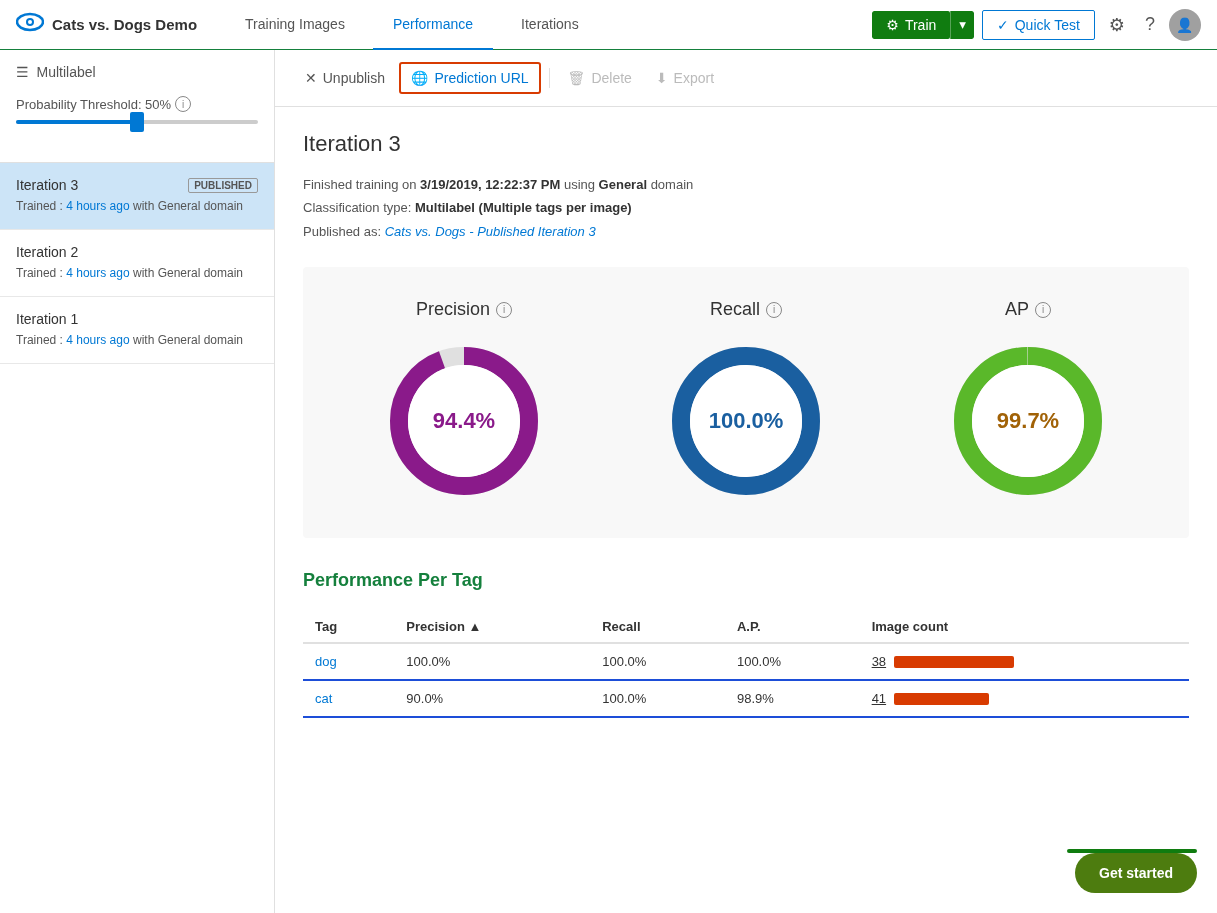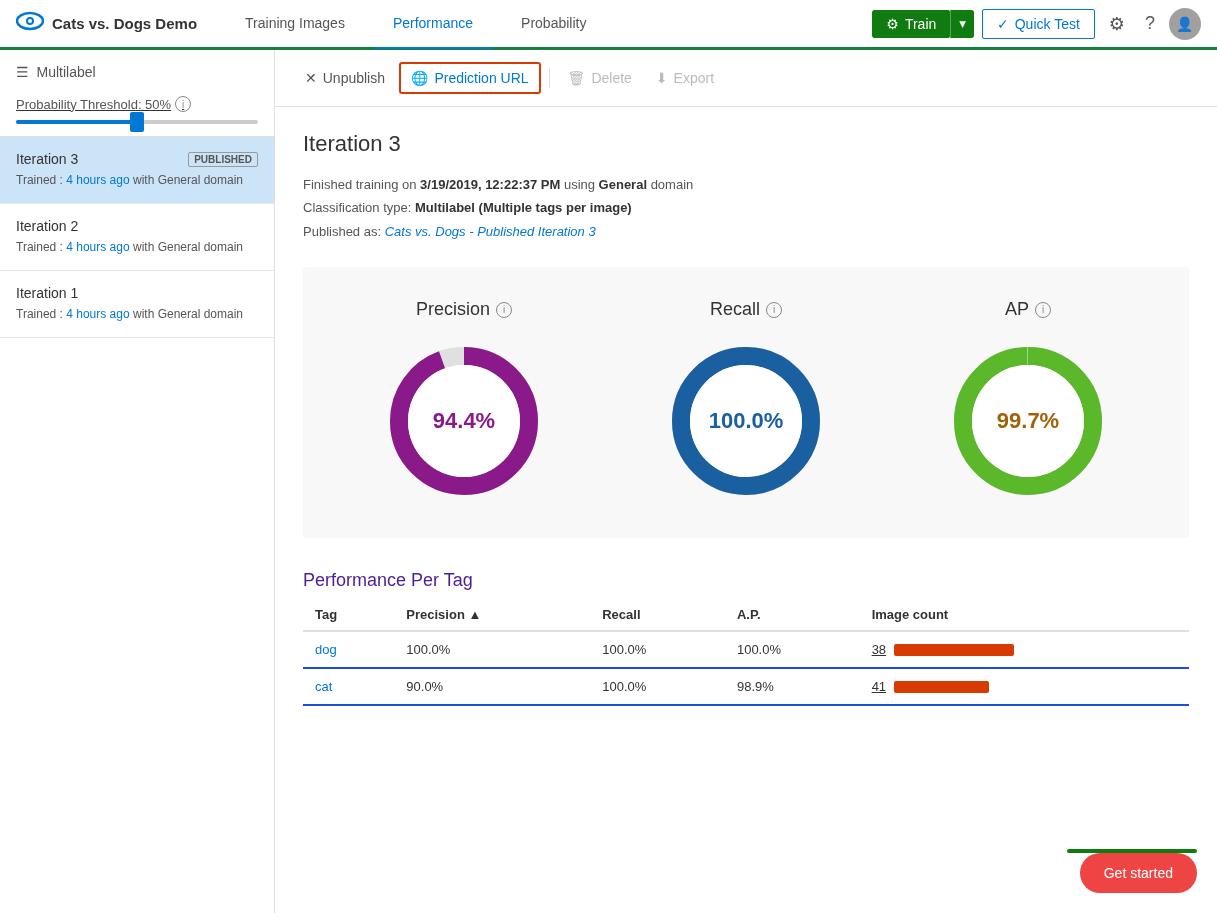--- a/index.html
+++ b/index.html
@@ -1,21 +1,21 @@
 <!DOCTYPE html>
 <html><head>
   <meta charset="utf-8">
   <style>
     * { box-sizing: border-box; margin: 0; padding: 0; }
     body { font-family: 'Segoe UI', Arial, sans-serif; font-size: 14px; background: #fff; color: #333; width: 1217px; height: 913px; overflow: hidden; }
 
     
     .header {
       display: flex; align-items: center; height: 50px;
-      background: #fff; border-bottom: 3px solid #15803d;
+      background: #fff; border-bottom: 1px solid #15803d;
       padding: 8px 16px; gap: 8px;
     }
     .header-logo { display: flex; align-items: center; gap: 8px; margin-right: 20px; }
     .logo-icon { color: #0078d4; font-size: 22px; }
     .app-title { font-size: 15px; font-weight: 600; color: #333; }
     .nav-tabs { display: flex; gap: 8px; margin-right: auto; }
     .nav-tab {
       padding: 0 20px; height: 50px; display: flex; align-items: center;
       font-size: 14px; cursor: pointer; color: #555; border-bottom: 2px solid transparent;
       text-decoration: none;
@@ -44,21 +44,21 @@
     
     .sidebar {
       width: 275px; min-width: 275px; background: #fff;
       border-right: 1px solid #e0e0e0; overflow-y: auto;
       display: flex; flex-direction: column;
     }
     .sidebar-header {
       display: flex; align-items: center; gap: 8px;
       padding: 14px 16px 10px; font-size: 14px; color: #555;
     }
-    .probability-section { padding: 6px 16px 4px; border-bottom: 1px solid #e0e0e0; text-decoration: underline; }
+    .probability-section { padding: 6px 16px 30px; border-bottom: 1px solid #e0e0e0; }
     .probability-label { font-size: 13px; color: #555; margin-bottom: 8px; display: flex; align-items: center; gap: 4px; }
     .slider-track { position: relative; height: 4px; background: #ccc; border-radius: 2px; margin: 8px 0; }
     .slider-fill { height: 4px; background: #0078d4; border-radius: 2px; width: 50%; }
     .slider-thumb {
       position: absolute; top: -8px; left: 50%; transform: translateX(-50%);
       width: 14px; height: 20px; background: #0078d4; border-radius: 2px; cursor: pointer;
     }
     .iteration-list { flex: 1; }
     .iteration-item {
       padding: 14px 16px; border-bottom: 1px solid #e8e8e8; cursor: pointer;
@@ -111,41 +111,41 @@
 
     
     .donut-container { position: relative; width: 170px; height: 170px; }
     .donut-container svg { width: 170px; height: 170px; }
     .donut-label {
       position: absolute; top: 50%; left: 50%; transform: translate(-50%, -50%);
       font-size: 22px; font-weight: 600;
     }
 
     
-    .section-title { font-size: 18px; font-weight: 400; color: #4c1d95; margin-bottom: 8px; }
+    .section-title { font-size: 18px; font-weight: 700; color: #15803d; margin-bottom: 20px; }
     .perf-table { width: 100%; border-collapse: collapse; }
     .perf-table th {
       text-align: left; padding: 8px 12px; font-size: 13px; font-weight: 600;
       color: #333; border-bottom: 2px solid #e0e0e0;
     }
     .perf-table th.sortable { cursor: pointer; }
     .perf-table td { padding: 10px 12px; font-size: 13px; border-bottom: 2px solid #1d4ed8; }
     .perf-table td a { color: #0078d4; text-decoration: none; }
     .bar-cell { display: flex; align-items: center; gap: 8px; text-decoration: underline; }
     .bar { height: 12px; background: #d83b01; border-radius: 2px; }
     .bar.dog { width: 120px; }
     .bar.cat { width: 95px; }
 
     
     .get-started-container {
       position: fixed; bottom: 20px; right: 20px;
     }
     .btn-get-started {
-      background: #ef4444; color: #fff; border: none; border-radius: 20px;
-      padding: 12px 24px; font-size: 14px; cursor: pointer; font-weight: 400;
+      background: #4d7c0f; color: #fff; border: none; border-radius: 20px;
+      padding: 12px 24px; font-size: 14px; cursor: pointer; font-weight: 700;
       display: flex; align-items: center; gap: 6px;
     }
     .green-line {
       position: fixed; bottom: 60px; right: 20px;
       width: 130px; height: 4px; background: #107c10; border-radius: 2px;
     }
 
     
     .avatar {
       width: 32px; height: 32px; border-radius: 50%; background: #a0a0a0;
@@ -164,21 +164,21 @@
         <circle cx="14" cy="14" r="4" fill="#0078d4"></circle>
         <circle cx="14" cy="14" r="2" fill="#fff"></circle>
       </svg>
     </span>
     <span class="app-title">Cats vs. Dogs Demo</span>
   </div>
 
   <nav class="nav-tabs">
     <a class="nav-tab">Training Images</a>
     <a class="nav-tab active">Performance</a>
-    <a class="nav-tab">Probability</a>
+    <a class="nav-tab">Iterations</a>
   </nav>
 
   <div class="header-actions">
     <div style="display:flex; border-radius:2px; overflow:hidden;">
       <button class="btn-train">
         <span>⚙</span>
         <span>Train</span>
       </button>
       <button class="btn-train-dropdown">
         <span>▾</span>

